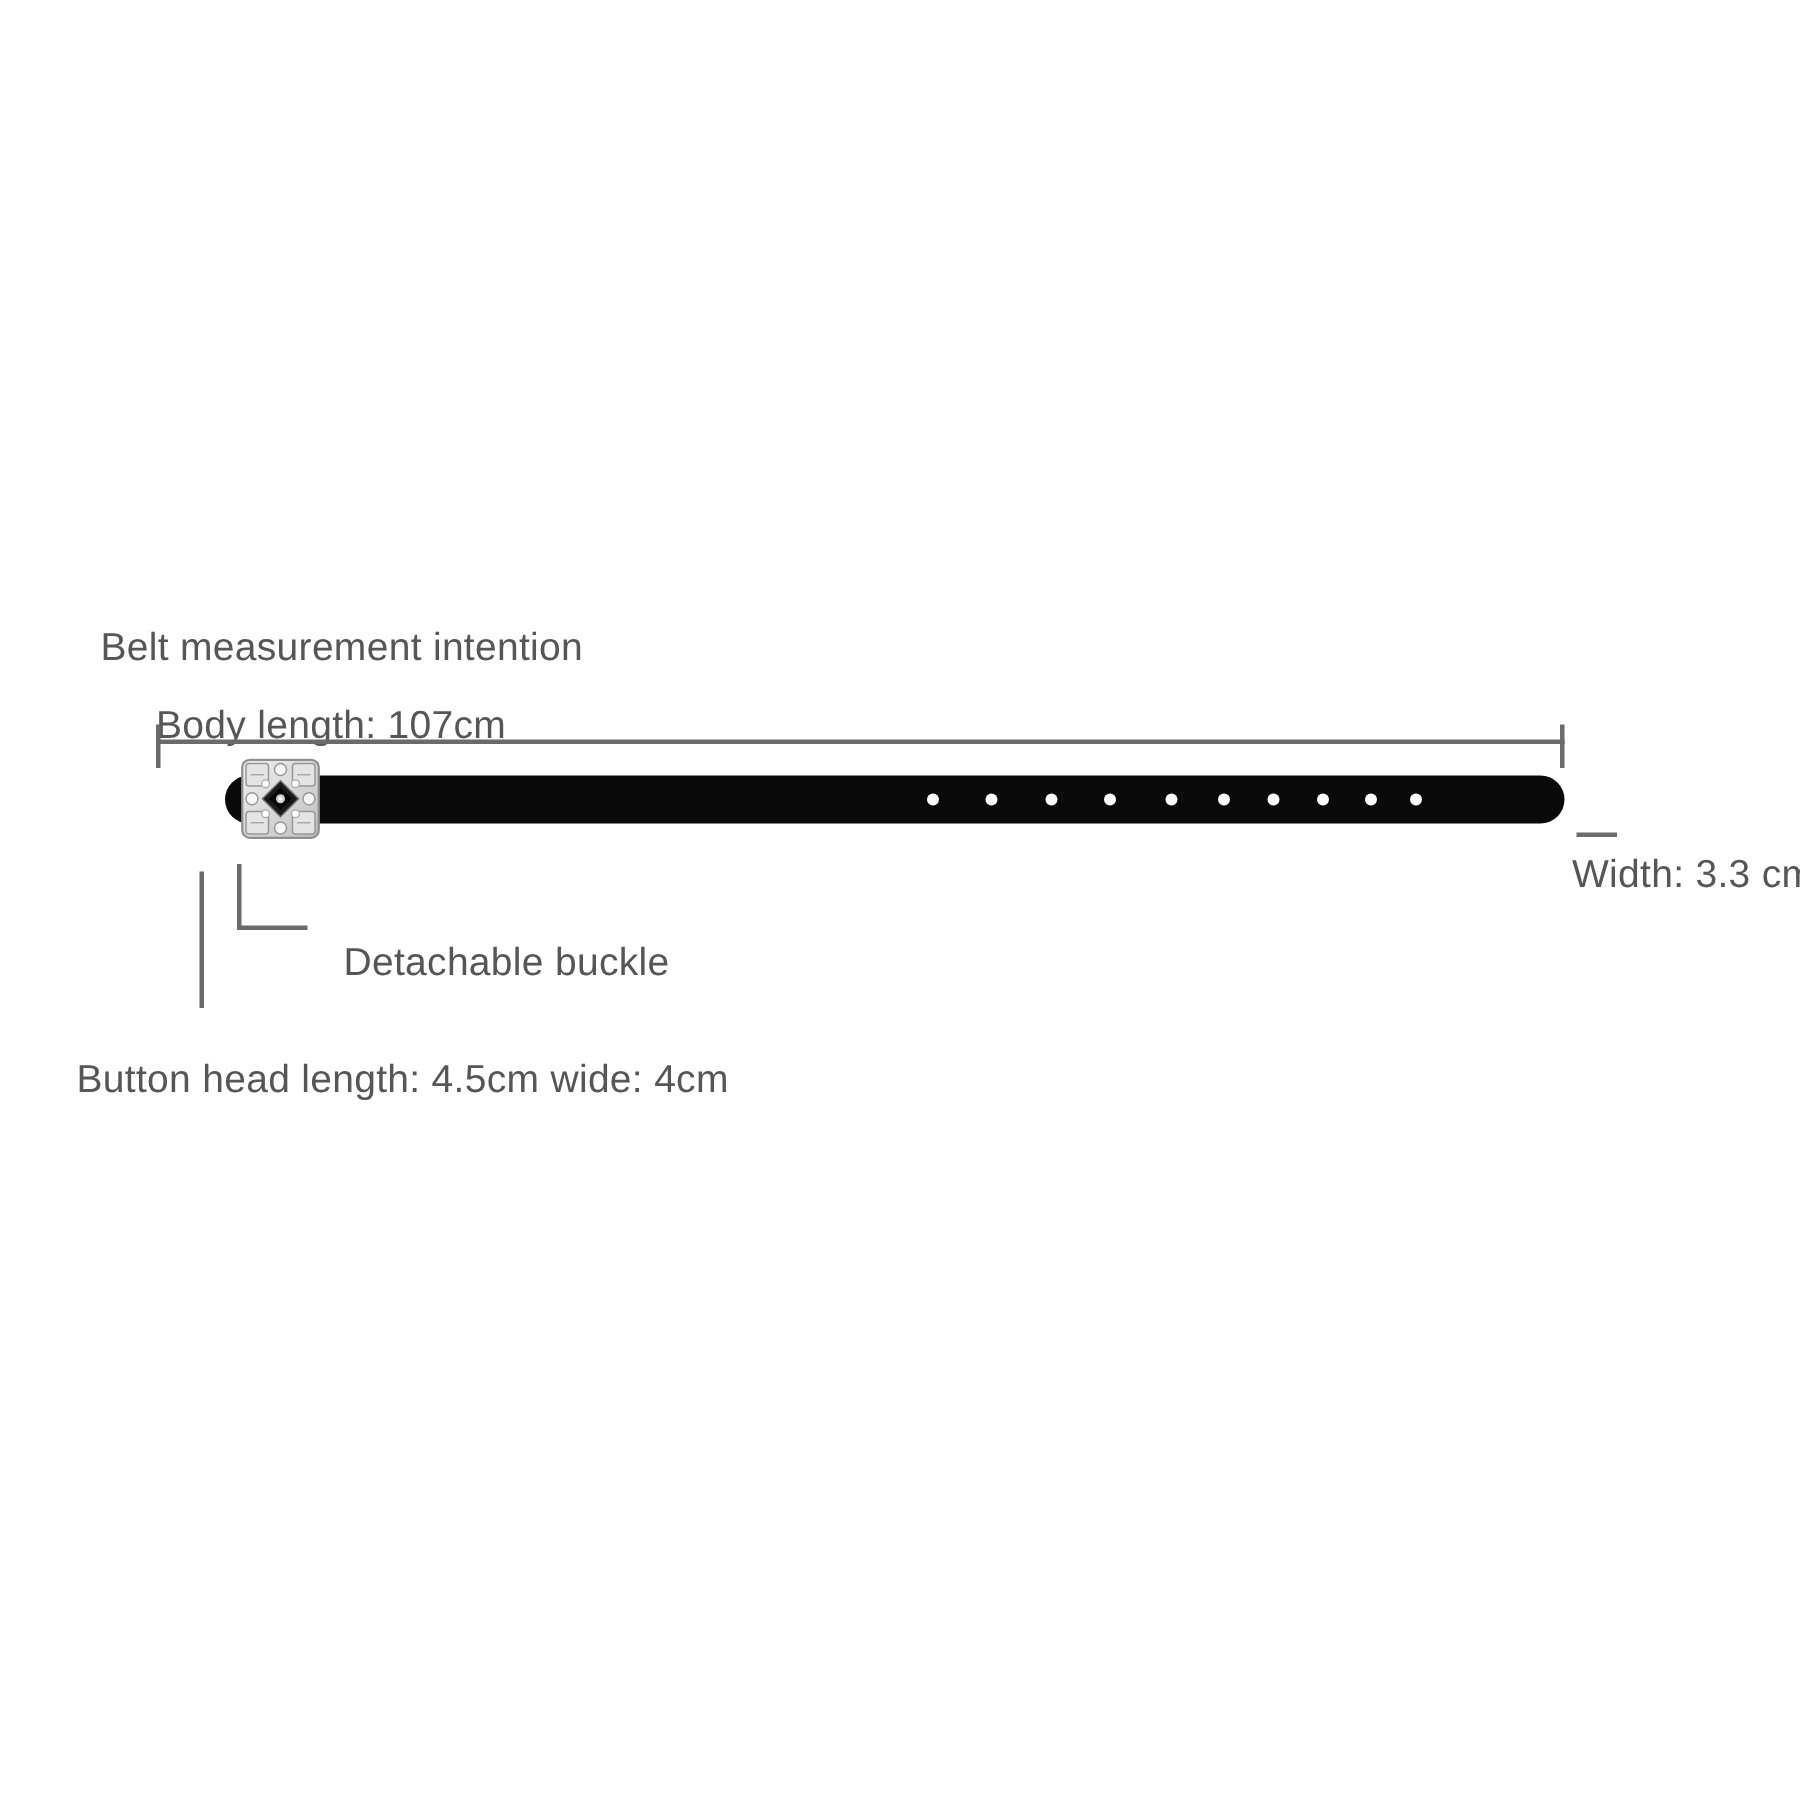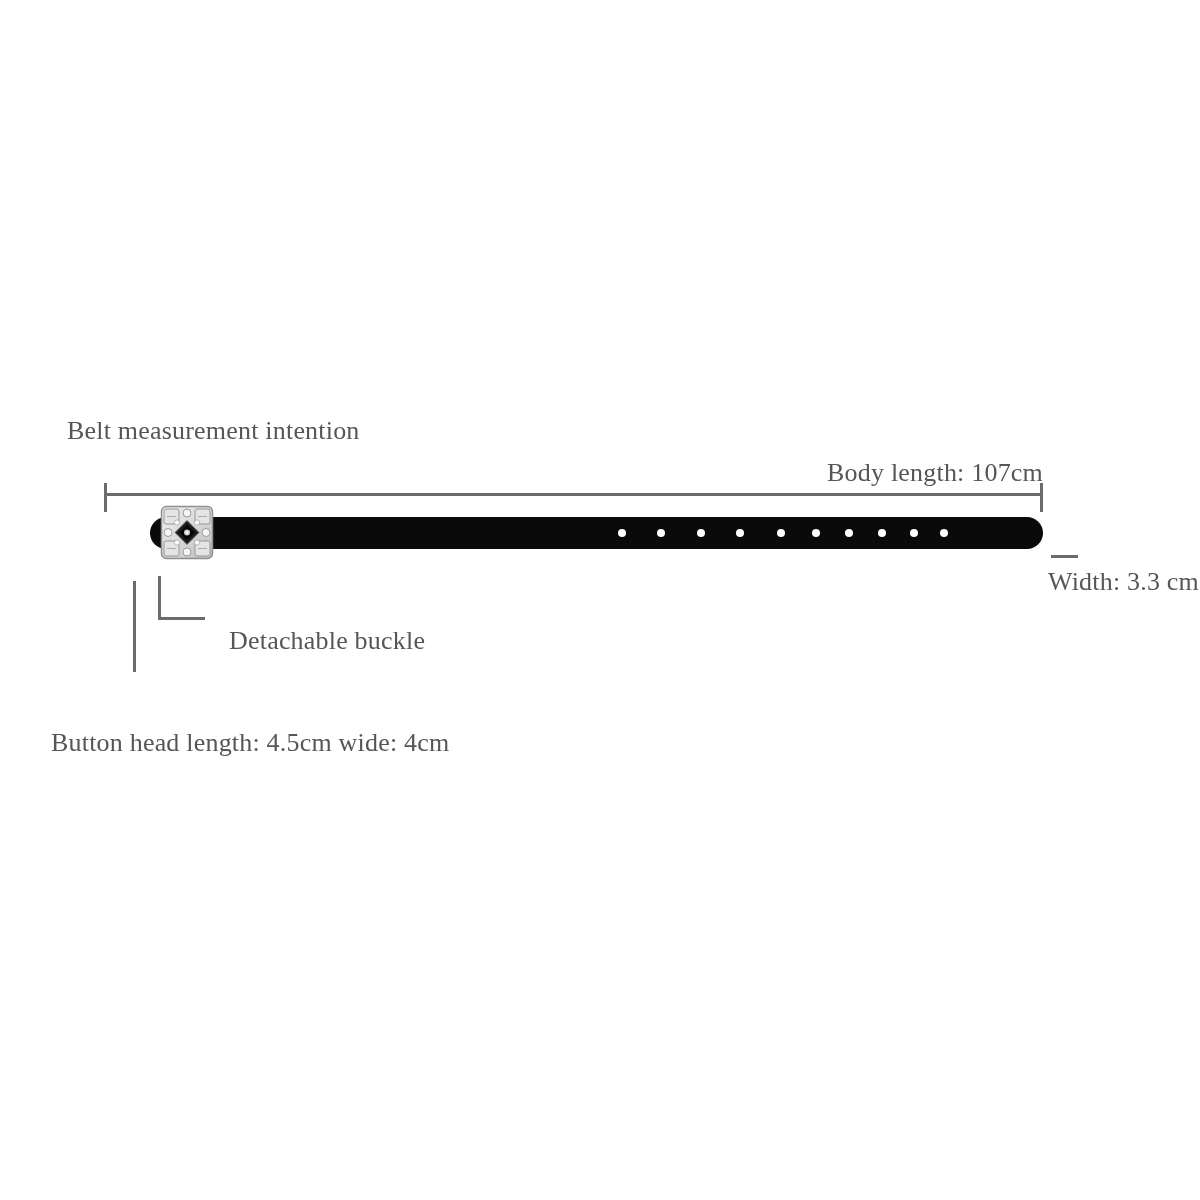--- a/index.html
+++ b/index.html
@@ -6,39 +6,39 @@
     margin: 0;
     padding: 0;
     background: #ffffff;
   }
   #canvas {
     position: relative;
     width: 1200px;
     height: 916px;
     background: #ffffff;
     overflow: hidden;
-    font-family: Liberation Serif, serif;
+    font-family: Liberation Sans, sans-serif;
     color: #565659;
   }
   .label {
     position: absolute;
     font-size: 26px;
     letter-spacing: 0.2px;
     color: #565659;
     white-space: nowrap;
   }
   .title {
     left: 67px;
     top: 416px;
   }
   .body-length-label {
     left: 104px;
-    top: 458px;
+    top: 468px;
     width: 939px;
-    text-align: right;
+    text-align: left;
   }
   .dim-line-h {
     position: absolute;
     left: 104px;
     top: 493px;
     width: 939px;
     height: 3px;
     background: #6b6b6b;
   }
   .dim-tick {
@@ -106,21 +106,21 @@
     width: 47px;
     height: 3px;
     background: #6b6b6b;
   }
   .buckle-label {
     left: 229px;
     top: 626px;
   }
   .buttonhead-label {
     left: 51px;
-    top: 728px;
+    top: 704px;
   }
 </style>
 </head>
 <body>
 
 <div id="canvas">
 
   <div class="label title">Belt measurement intention</div>
 
   <div class="label body-length-label">Body length: 107cm</div>

